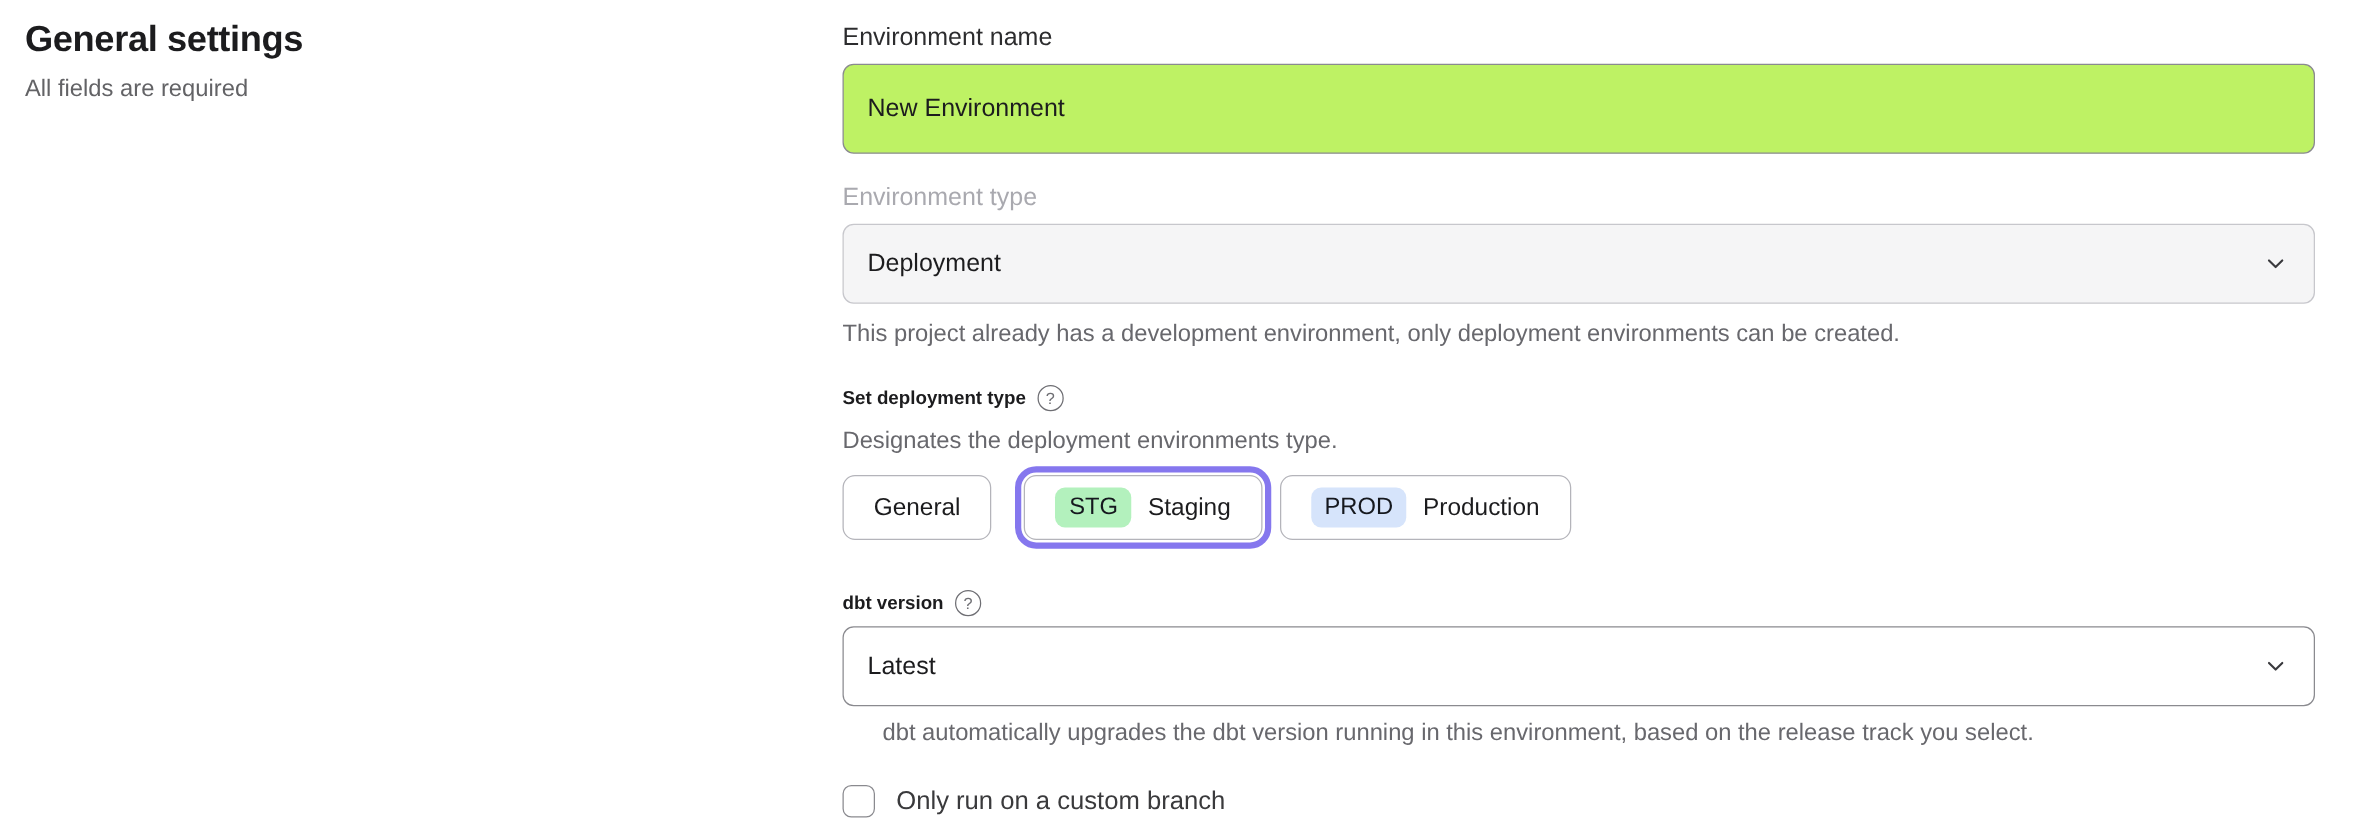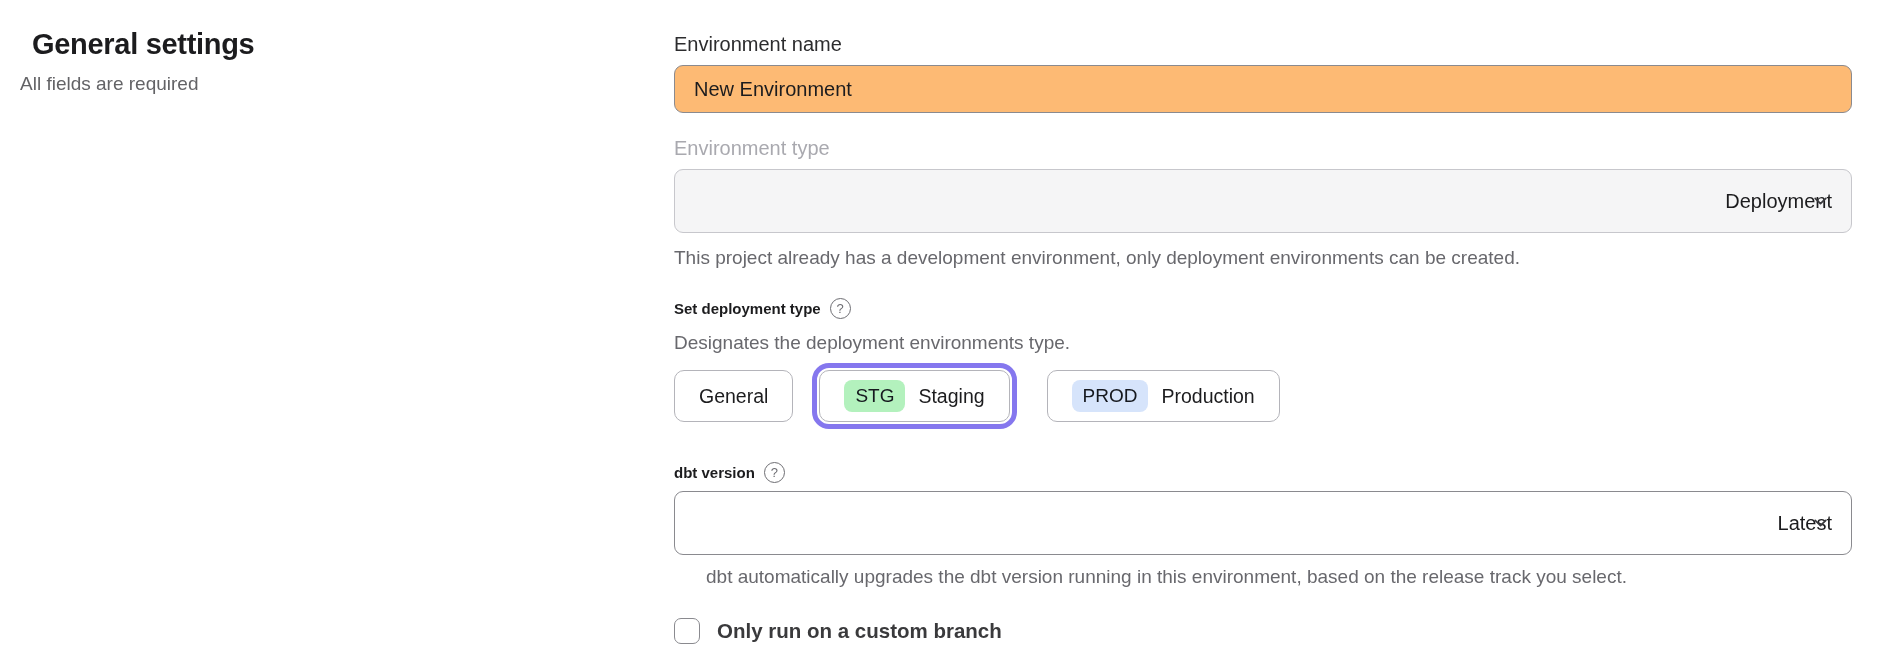--- a/index.html
+++ b/index.html
@@ -1,59 +1,59 @@
 <!DOCTYPE html>
 <html><head>
 <meta charset="utf-8">
 <style>
   html,body{margin:0;padding:0;background:#ffffff;width:1888px;height:660px;overflow:hidden;
     font-family:"Liberation Sans","DejaVu Sans",sans-serif;color:#1c1c1e;}
   .page{position:relative;width:1888px;height:660px;background:#fff;}
 
   
   .intro{position:absolute;left:20px;top:16px;width:560px;}
-  .intro h1{margin:12px;font-size:29px;font-weight:700;color:#1c1c1e;letter-spacing:-0.3px;}
+  .intro h1{margin:0;font-size:29px;font-weight:700;color:#1c1c1e;letter-spacing:-0.3px;}
   .intro p{margin:12px 0 0 0;font-size:19px;color:#636366;}
 
   
-  .form{position:absolute;left:674px;top:32px;width:1178px;}
+  .form{position:absolute;left:674px;top:18px;width:1178px;}
 
   .field-label{font-size:20px;font-weight:500;color:#2c2c2e;line-height:24px;margin-bottom:9px;}
   .field-label.disabled{color:#a9a9af;}
   .section-label{display:flex;align-items:center;font-size:15px;font-weight:700;color:#1c1c1e;line-height:25px;}
   .help-circle{display:inline-flex;align-items:center;justify-content:center;width:19px;height:19px;
     margin-left:9px;border:1.4px solid #6e6e73;border-radius:50%;font-size:13px;font-weight:400;color:#6e6e73;cursor:pointer;}
   .help-circle::after{content:"?";}
 
-  .text-input{box-sizing:border-box;width:100%;height:48px;border:1.5px solid #8a8a8f;border-radius:9px;
-    background:#fdba74;font-family:inherit;font-size:20px;color:#1c1c1e;padding:0 19px;outline:none;margin-bottom:23px;}
+  .text-input{box-sizing:border-box;width:100%;height:72px;border:1.5px solid #8a8a8f;border-radius:9px;
+    background:#bef264;font-family:inherit;font-size:20px;color:#1c1c1e;padding:0 19px;outline:none;margin-bottom:23px;}
 
   .select{box-sizing:border-box;position:relative;display:flex;align-items:center;width:100%;height:64px;
-    border-radius:9px;padding:0 19px;font-size:20px;cursor:pointer;justify-content:flex-end;}
+    border-radius:9px;padding:0 19px;font-size:20px;cursor:pointer;}
   .select .chev{position:absolute;right:22px;top:50%;transform:translateY(-50%);display:flex;}
   .select.disabled{background:#f5f5f6;border:1.5px solid #c7c7cc;cursor:default;margin-bottom:13px;}
   .select.enabled{background:#fff;border:1.5px solid #8a8a8f;margin-bottom:10px;}
 
   .help-text{font-size:19px;color:#68686d;line-height:23px;}
   .mb27{margin-bottom:27px;} .mb10{margin-bottom:10px;} .mb13{margin-bottom:13px;}
   .mb35{margin-bottom:35px;} .mb6{margin-bottom:6px;} .mb30{margin-bottom:30px;margin-left:32px;}
 
   .deploy-options{display:flex;align-items:center;height:58px;}
   .deploy-btn{display:flex;align-items:center;height:52px;background:#fff;border:1.5px solid #b4b4ba;
     border-radius:10px;font-family:inherit;font-size:19.5px;font-weight:500;color:#1c1c1e;
     padding:4px 24px;margin-right:18px;cursor:pointer;}
   .deploy-btn .btn-label{font-weight:500;}
-  .deploy-btn.selected{outline:5px solid #8577ee;outline-offset:2px;margin-left:8px;margin-right:37px;}
+  .deploy-btn.selected{outline:5px solid #8577ee;outline-offset:2px;margin-left:8px;margin-right:14px;}
   .badge{display:inline-block;border-radius:8px;padding:5px 11px;margin-right:13px;font-size:19px;font-weight:500;color:#15181e;}
   .badge.stg{background:#b3f1bd;}
   .badge.prod{background:#d6e4fb;}
 
   .checkbox-row{display:flex;align-items:center;}
   .checkbox{box-sizing:border-box;width:26px;height:26px;border:1.5px solid #8a8a8f;border-radius:7px;background:#fff;cursor:pointer;}
-  .checkbox-label{margin-left:17px;font-size:20.5px;font-weight:700;color:#3a3a3c;cursor:pointer;}
+  .checkbox-label{margin-left:17px;font-size:20.5px;font-weight:400;color:#3a3a3c;cursor:pointer;}
 </style>
 </head>
 <body>
 
 <div class="page">
 
   <div class="intro">
     <h1>General settings</h1>
     <p>All fields are required</p>
   </div>

